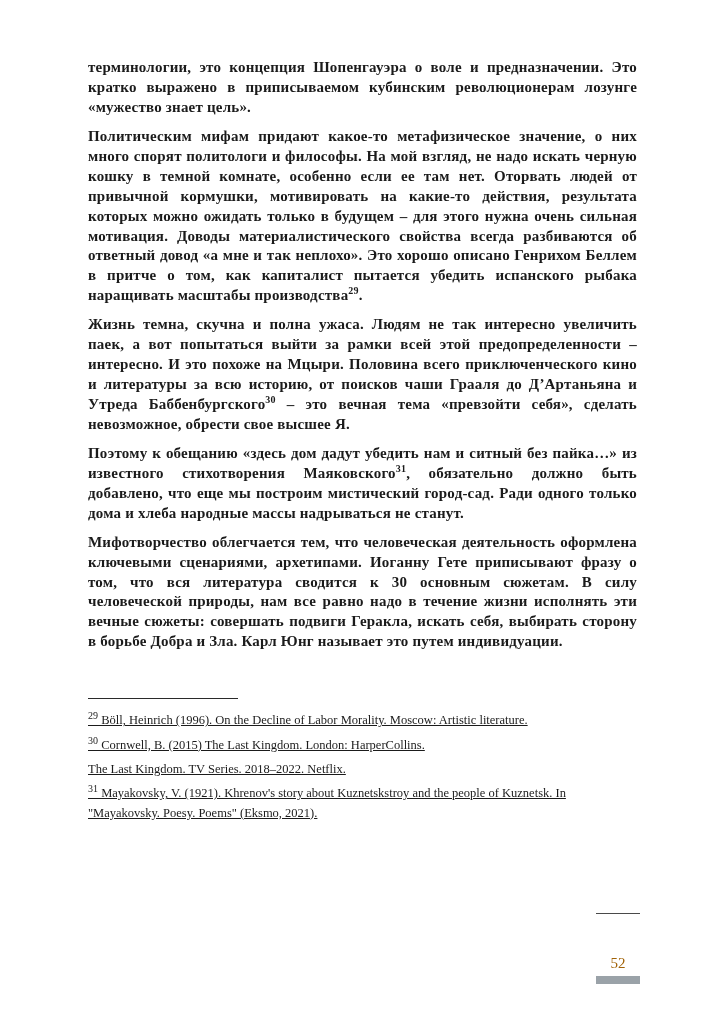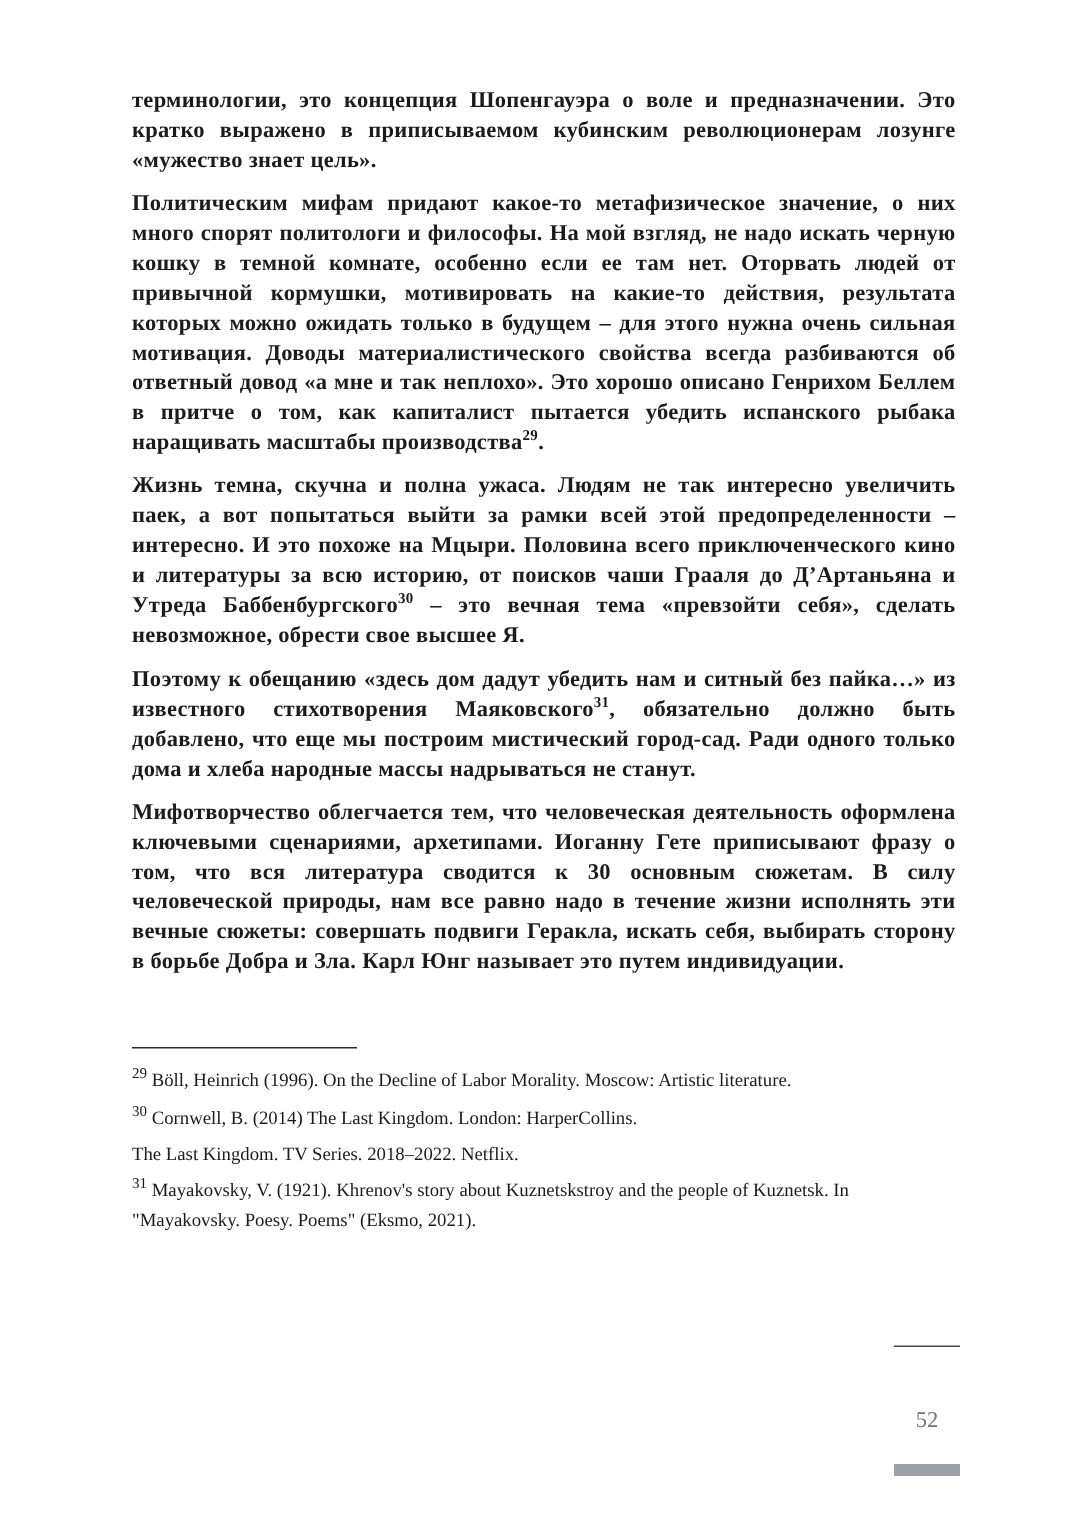--- a/index.html
+++ b/index.html
@@ -40,37 +40,38 @@
     border-top: 1px solid #2a2a2a;
     margin: 46px 0 12px 0;
   }
   .footnotes {
     font-size: 12.5px;
     line-height: 1.55;
     text-align: left;
   }
   .footnotes .footnote {
     margin: 0 0 5px 0;
+    text-decoration: underline;
   }
   .page-footer {
     position: absolute;
     right: 85px;
     bottom: 40px;
     width: 44px;
     text-align: center;
   }
   .footer-rule {
     border-top: 1px solid #4a4a4a;
     width: 100%;
     height: 0;
   }
   .page-number {
     font-size: 15px;
-    padding: 2px 0 20px 0;
-    color: #737373;
+    padding: 2px 0 4px 0;
+    color: #a16207;
     margin-top: 39px;
   }
   .footer-accent-bar {
     width: 100%;
     height: 8px;
     background: #9aa2a8;
   }
 </style>
 </head>
 <body>
@@ -92,21 +93,21 @@
 
 
   </div>
 
   <div class="footnote-separator"></div>
 
   <div class="footnotes">
 
     <div class="footnote"><sup>29</sup><span> Böll, Heinrich (1996). On the Decline of Labor Morality. Moscow: Artistic literature.</span></div>
 
-    <div class="footnote"><sup>30</sup><span> Cornwell, B. (2014) The Last Kingdom. London: HarperCollins.</span></div>
+    <div class="footnote"><sup>30</sup><span> Cornwell, B. (2015) The Last Kingdom. London: HarperCollins.</span></div>
 
     <div class="footnote"><span>The Last Kingdom. TV Series. 2018–2022. Netflix.</span></div>
 
     <div class="footnote"><sup>31</sup><span> Mayakovsky, V. (1921). Khrenov's story about Kuznetskstroy and the people of Kuznetsk. In "Mayakovsky. Poesy. Poems" (Eksmo, 2021).</span></div>
 
   </div>
 
 </div>
 
 <div class="page-footer">

